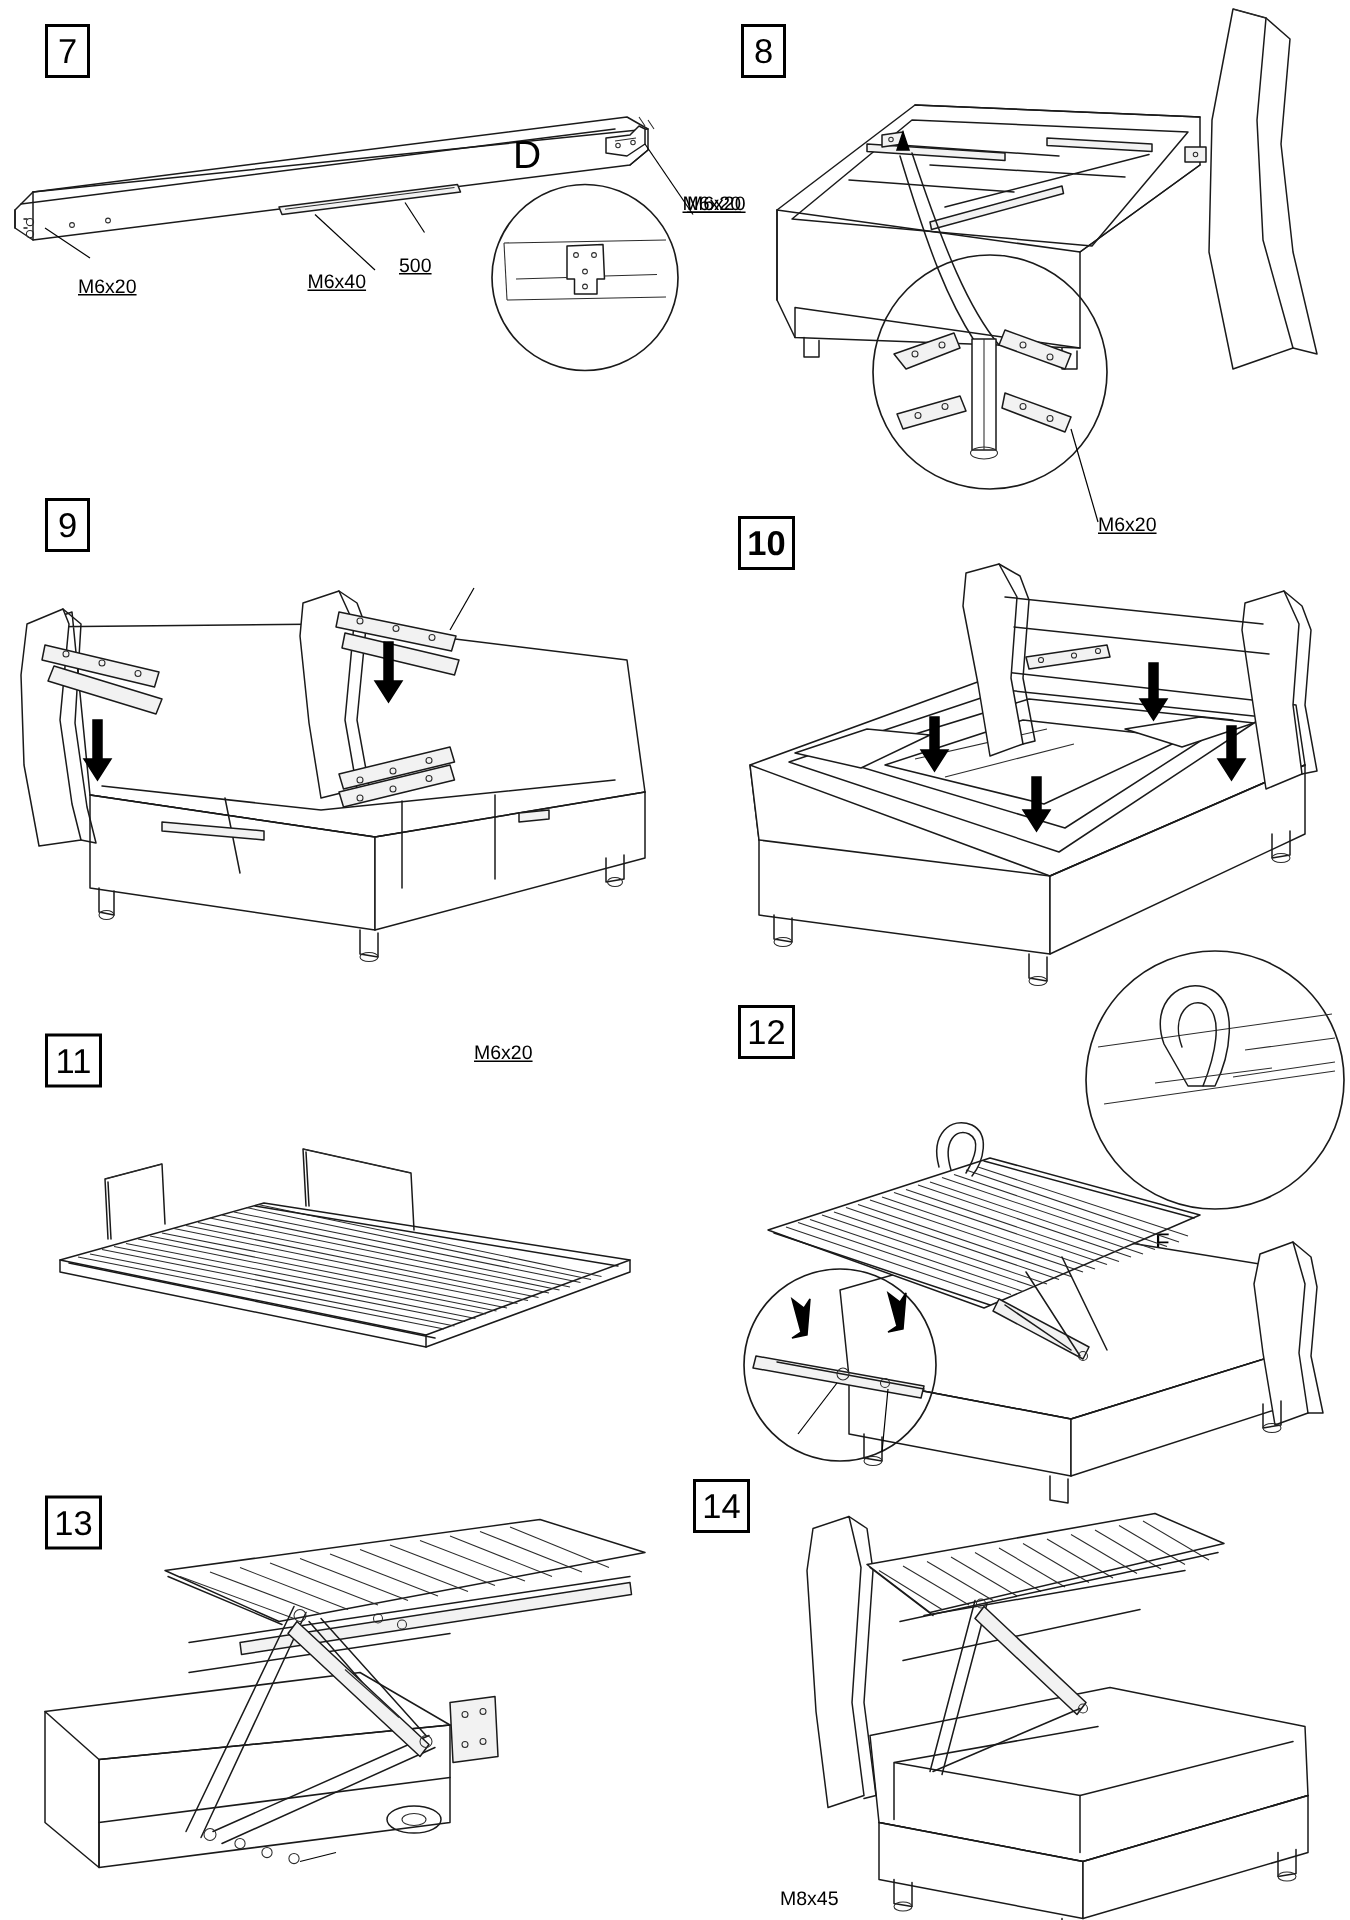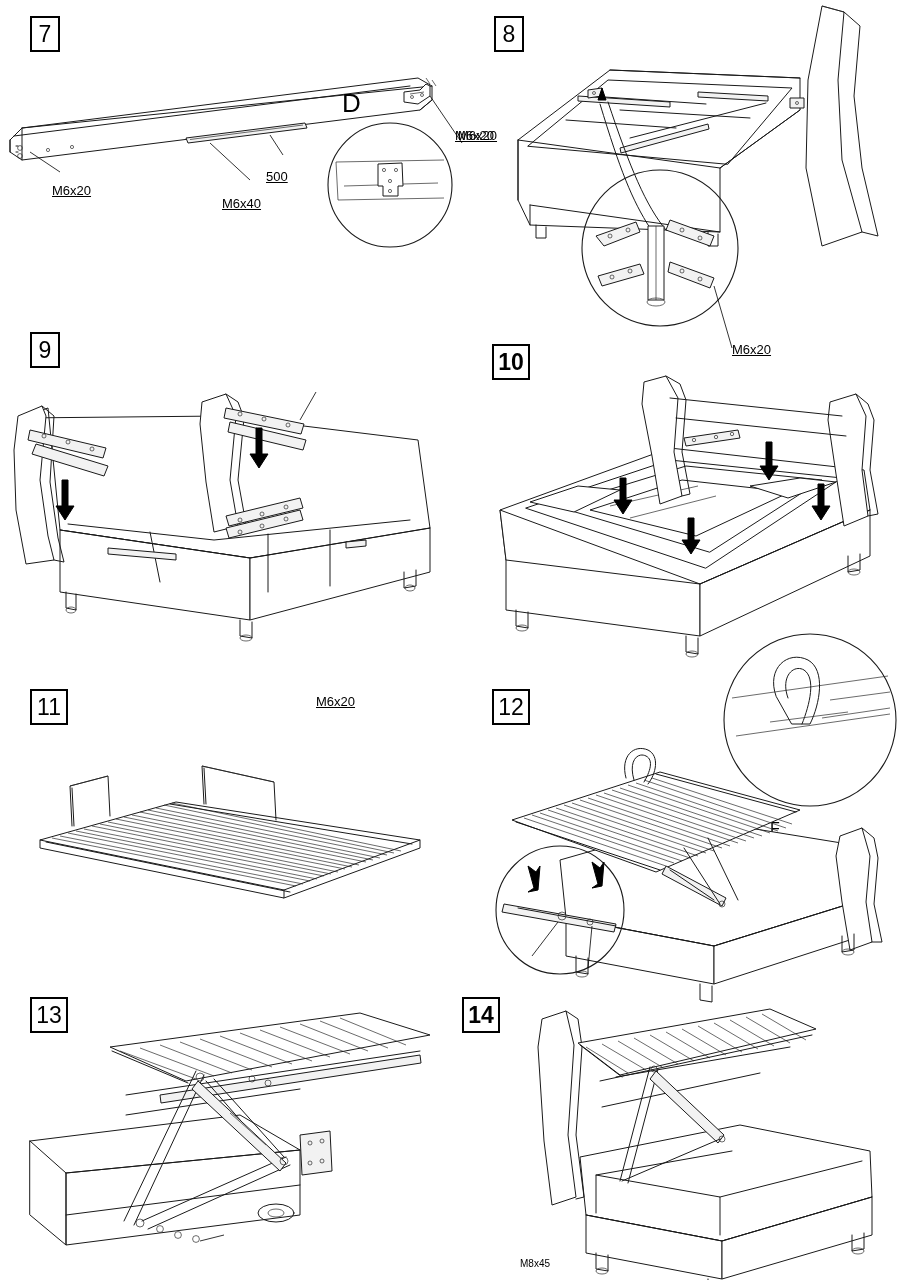--- a/index.html
+++ b/index.html
@@ -44,21 +44,21 @@
     color: #000;
     white-space: nowrap;
   }
   .label.u {
     text-decoration: underline;
   }
   .label.big {
     font-size: 26px;
   }
   .label.small {
-    font-size: 10px;
+    font-size: 13px;
   }
   svg {
     position: absolute;
     left: 0;
     top: 0;
     overflow: visible;
   }
   .ln {
     fill: none;
     stroke: #1a1a1a;
@@ -144,21 +144,21 @@
       <path class="fillw" d="M378 164 L402 163 L403 186 L398 186 L398 196 L383 196 L383 186 L378 186 Z"></path>
       <circle class="ln-thin" cx="384" cy="170" r="1.6"></circle>
       <circle class="ln-thin" cx="396" cy="170" r="1.6"></circle>
       <circle class="ln-thin" cx="390" cy="181" r="1.6"></circle>
       <circle class="ln-thin" cx="390" cy="191" r="1.6"></circle>
       <path class="ln-thin" d="M344 186 L378 185 M403 184 L438 183"></path>
     </svg>
 
     <div class="label big" style="left:342px;top:88px;">D</div>
     <div class="label u" style="left:266px;top:152px;margin-top:17px;">500</div>
-    <div class="label u" style="left:222px;top:180px;margin-top:16px;">M6x40</div>
+    <div class="label u" style="left:205px;top:180px;">M6x40</div>
     <div class="label u" style="left:52px;top:183px;">M6x20</div>
     <div class="label u" style="left:455px;top:128px;">M6x20</div>
   </div>
 
   <div class="step" style="left:470px;top:0;width:430px;height:330px;">
     <div class="step-num" style="left:24px;top:16px;width:22px;">8</div>
 
     <svg width="430" height="330" viewBox="0 0 430 330">
 
       <path class="fillw" d="M48 140 L140 70 L330 78 L330 110 L250 168 L250 232 L60 225 L48 200 Z"></path>
@@ -363,21 +363,21 @@
 
       <path class="ln" d="M72 166 L70 126 L108 116 L110 156"></path>
       <path class="ln" d="M74 166 L72 128"></path>
       <path class="ln" d="M204 144 L202 106 L274 122 L276 160"></path>
       <path class="ln" d="M206 144 L204 108"></path>
       <path class="ln-thin" d="M70 126 L108 116 M202 106 L274 122"></path>
     </svg>
   </div>
 
   <div class="step" style="left:470px;top:660px;width:430px;height:330px;">
-    <div class="step-num" style="left:22px;top:29px;width:30px;">12</div>
+    <div class="step-num" style="left:22px;top:10px;width:30px;">12</div>
 
     <svg width="430" height="330" viewBox="0 0 430 330">
 
       <path class="fillw" d="M90 200 L230 160 L390 186 L392 240 L244 286 L96 258 Z"></path>
       <path class="fillw" d="M96 258 L96 296 L244 324 L244 286 Z"></path>
       <path class="fillw" d="M244 324 L244 286 L392 240 L392 276 Z"></path>
       <path class="ln" d="M96 258 L244 286 L392 240"></path>
 
       <path class="fillw" d="M370 176 L392 168 L400 196 L396 242 L402 282 L380 290 L372 242 L366 196 Z"></path>
       <path class="ln" d="M392 168 L404 178 L408 198 L404 244 L412 282 L402 282"></path>
@@ -502,21 +502,21 @@
 
       <ellipse class="ln" cx="276" cy="228" rx="18" ry="9"></ellipse>
       <ellipse class="ln-thin" cx="276" cy="228" rx="8" ry="4"></ellipse>
 
       <path class="ln-lead" d="M224 250 L200 256"></path>
     </svg>
 
   </div>
 
   <div class="step" style="left:470px;top:985px;width:430px;height:295px;">
-    <div class="step-num" style="left:-8px;top:12px;width:30px;font-weight:bold;">14</div>
+    <div class="step-num" style="left:-8px;top:1px;width:30px;">14</div>
 
     <svg width="430" height="295" viewBox="0 0 430 295">
 
       <path class="fillw" d="M110 172 L270 140 L400 166 L402 212 L252 256 L116 230 Z"></path>
       <path class="fillw" d="M116 230 L116 268 L252 294 L252 256 Z"></path>
       <path class="fillw" d="M252 294 L252 256 L402 212 L402 250 Z"></path>
       <path class="ln" d="M116 230 L252 256 L402 212"></path>
       <path class="ln" d="M126 228 L126 190 L262 166 M126 190 L250 212 L250 250"></path>
       <path class="ln" d="M250 212 L392 176"></path>
 

